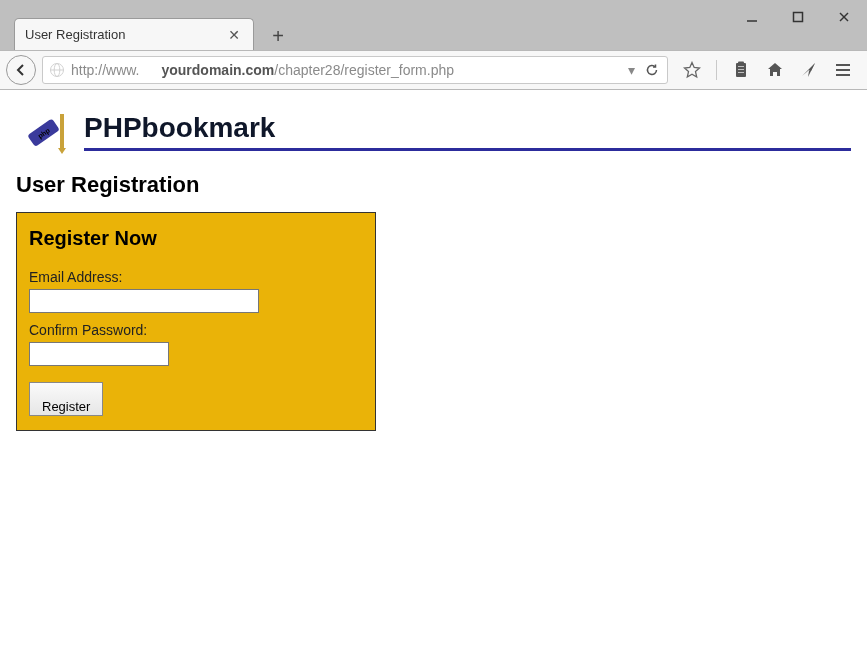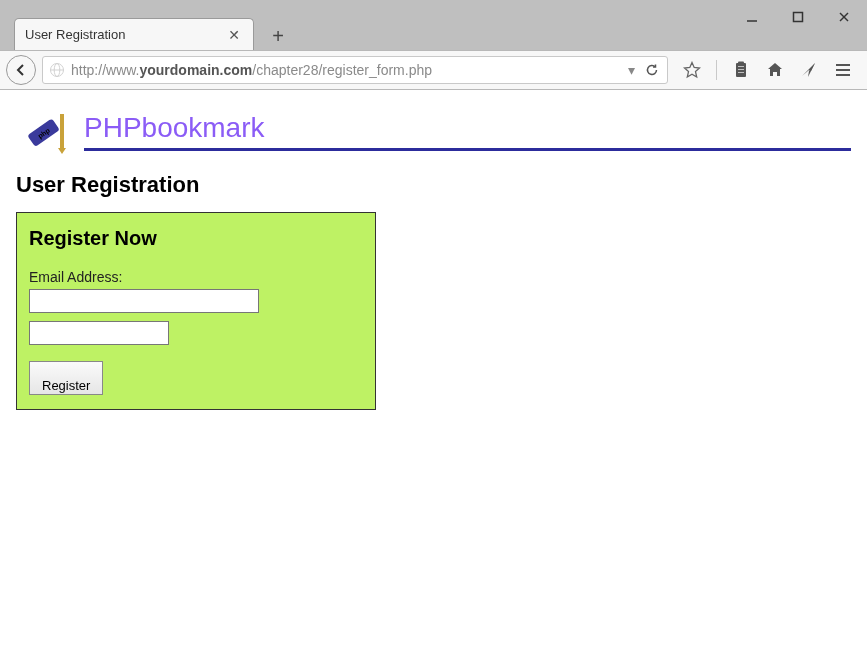--- a/index.html
+++ b/index.html
@@ -19,38 +19,38 @@
   .tab .tab-close { width:18px; height:18px; display:flex; align-items:center; justify-content:center; color:#555; font-size:14px; }
   .newtab { width:28px; height:28px; margin-left:10px; display:flex; align-items:center; justify-content:center; color:#444; font-size:20px; }
 
   
   .toolbar { position:absolute; top:50px; left:0; right:0; height:40px; background:#f7f7f7; border-top:1px solid #b8b8b8; border-bottom:1px solid #b8b8b8; display:flex; align-items:center; padding:0 6px; }
   .nav-back { width:30px; height:30px; border:1px solid #9a9a9a; border-radius:50%; display:flex; align-items:center; justify-content:center; margin-right:6px; background:#f7f7f7; }
   .nav-back svg { stroke:#333; fill:none; stroke-width:2; }
   .urlbar { flex:1; height:28px; border:1px solid #c9c9c9; border-radius:3px; background:#fff; display:flex; align-items:center; padding:0 6px; color:#8a8a8a; font-size:14px; margin-right:6px; }
   .urlbar .globe { width:16px; height:16px; margin-right:6px; opacity:.45; }
   .urlbar .url-text { flex:1; white-space:nowrap; overflow:hidden; }
-  .urlbar .url-text .bold { color:#555; font-weight:bold; }
+  .urlbar .url-text .bold { color:#555; font-weight:bold;margin-left:22px; }
   .urlbar .reload { width:18px; display:flex; align-items:center; justify-content:center; color:#666; }
   .tb-icons { display:flex; align-items:center; gap:14px; padding:0 8px; }
   .tb-icon { width:20px; height:20px; display:flex; align-items:center; justify-content:center; color:#555; }
   .tb-sep { width:1px; height:20px; background:#c9c9c9; }
 
   
   .content { position:absolute; top:90px; left:0; right:0; bottom:0; background:#fff; padding:18px 16px; overflow:auto; }
 
   .site-header { display:flex; align-items:center; gap:8px; }
   .logo-svg { width:60px; height:46px; flex-shrink:0; }
   .site-title-block { flex:1; }
-  .site-title { font-size:28px; font-weight:normal; margin:0; color:#8b5cf6; }
+  .site-title { font-size:28px; font-weight:bold; margin:0; color:#0f172a; }
   .site-hr { border:none; border-top:3px solid #2c2c9c; margin:4px 0 0 0; }
 
   .page-heading { font-size:22px; font-weight:bold; margin:18px 0 14px 0; color:#000; }
 
-  .form-panel { width:360px; background:#bef264; border:1px solid #333; padding:14px 12px 14px 12px; }
+  .form-panel { width:360px; background:#eab308; border:1px solid #333; padding:14px 12px 14px 12px; }
   .form-title { font-size:20px; font-weight:bold; margin:0 0 18px 0; }
   .form-group { margin-bottom:8px; }
   .form-label { display:block; font-size:14px; color:#222; line-height:1.35; margin-bottom:2px; }
   .txt-input { height:24px; border:1px solid #777; background:#fff; padding:2px 4px; font-size:13px; }
   .w-email { width:230px; }
   .w-user  { width:140px; }
   .w-pass  { width:140px; }
   .btn-register { margin-top:8px; height:26px; padding:16px 12px; border:1px solid #888; background:linear-gradient(#fafafa,#e6e6e6); font-size:13px; cursor:pointer; }
 </style>
 </head>
@@ -168,19 +168,20 @@
     <h3 class="form-title">Register Now</h3>
 
     <div class="form-group">
       <label class="form-label">Email Address:</label>
       <input type="text" class="txt-input w-email" value="" style="">
     </div>
 
 
 
     <div class="form-group">
+      <label class="form-label">Confirm Password:</label>
       <input type="password" class="txt-input w-pass" value="" style="">
     </div>
 
     <button class="btn-register">Register</button>
   </div>
 
 </div>
 
 </body></html>

